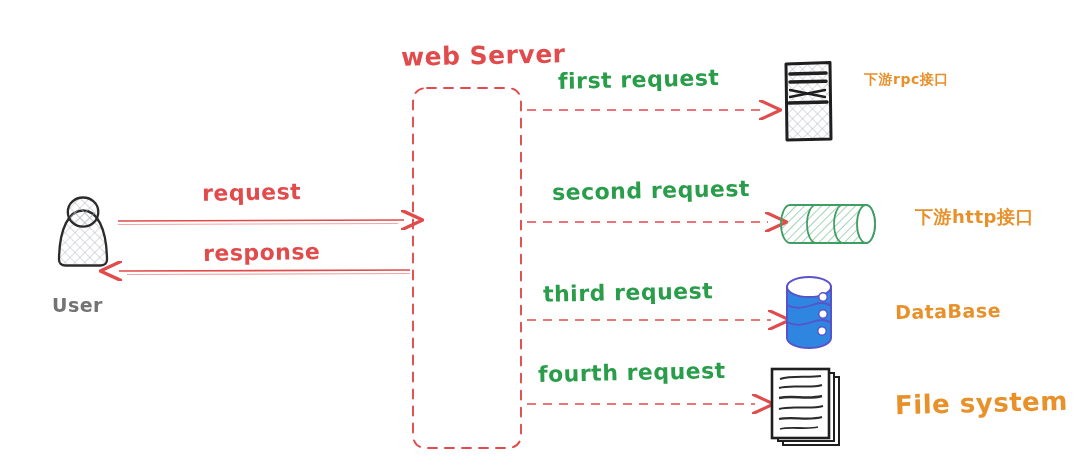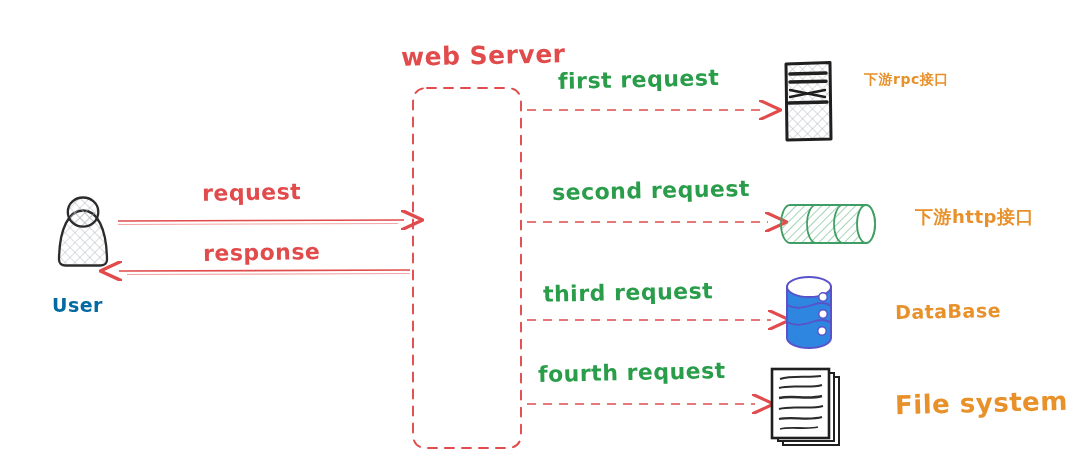--- a/index.html
+++ b/index.html
@@ -23,21 +23,21 @@
   .lbl {
     position: absolute;
     white-space: nowrap;
     font-family: "DejaVu Sans", sans-serif;
     font-weight: 700;
     letter-spacing: 0.5px;
   }
   .lbl-red   { color: #e14b4b; }
   .lbl-green { color: #2a9d4a; }
   .lbl-orange{ color: #e8912a; }
-  .lbl-black { color: #0369a1; text-align: right; }
+  .lbl-black { color: #737373; text-align: right; }
 
   #title-web-server {
     left: 401px; top: 41px;
     font-size: 25px;
     transform: rotate(-1.2deg);
   }
   #label-request {
     left: 202px; top: 180px;
     font-size: 22px;
     transform: rotate(-1deg);

